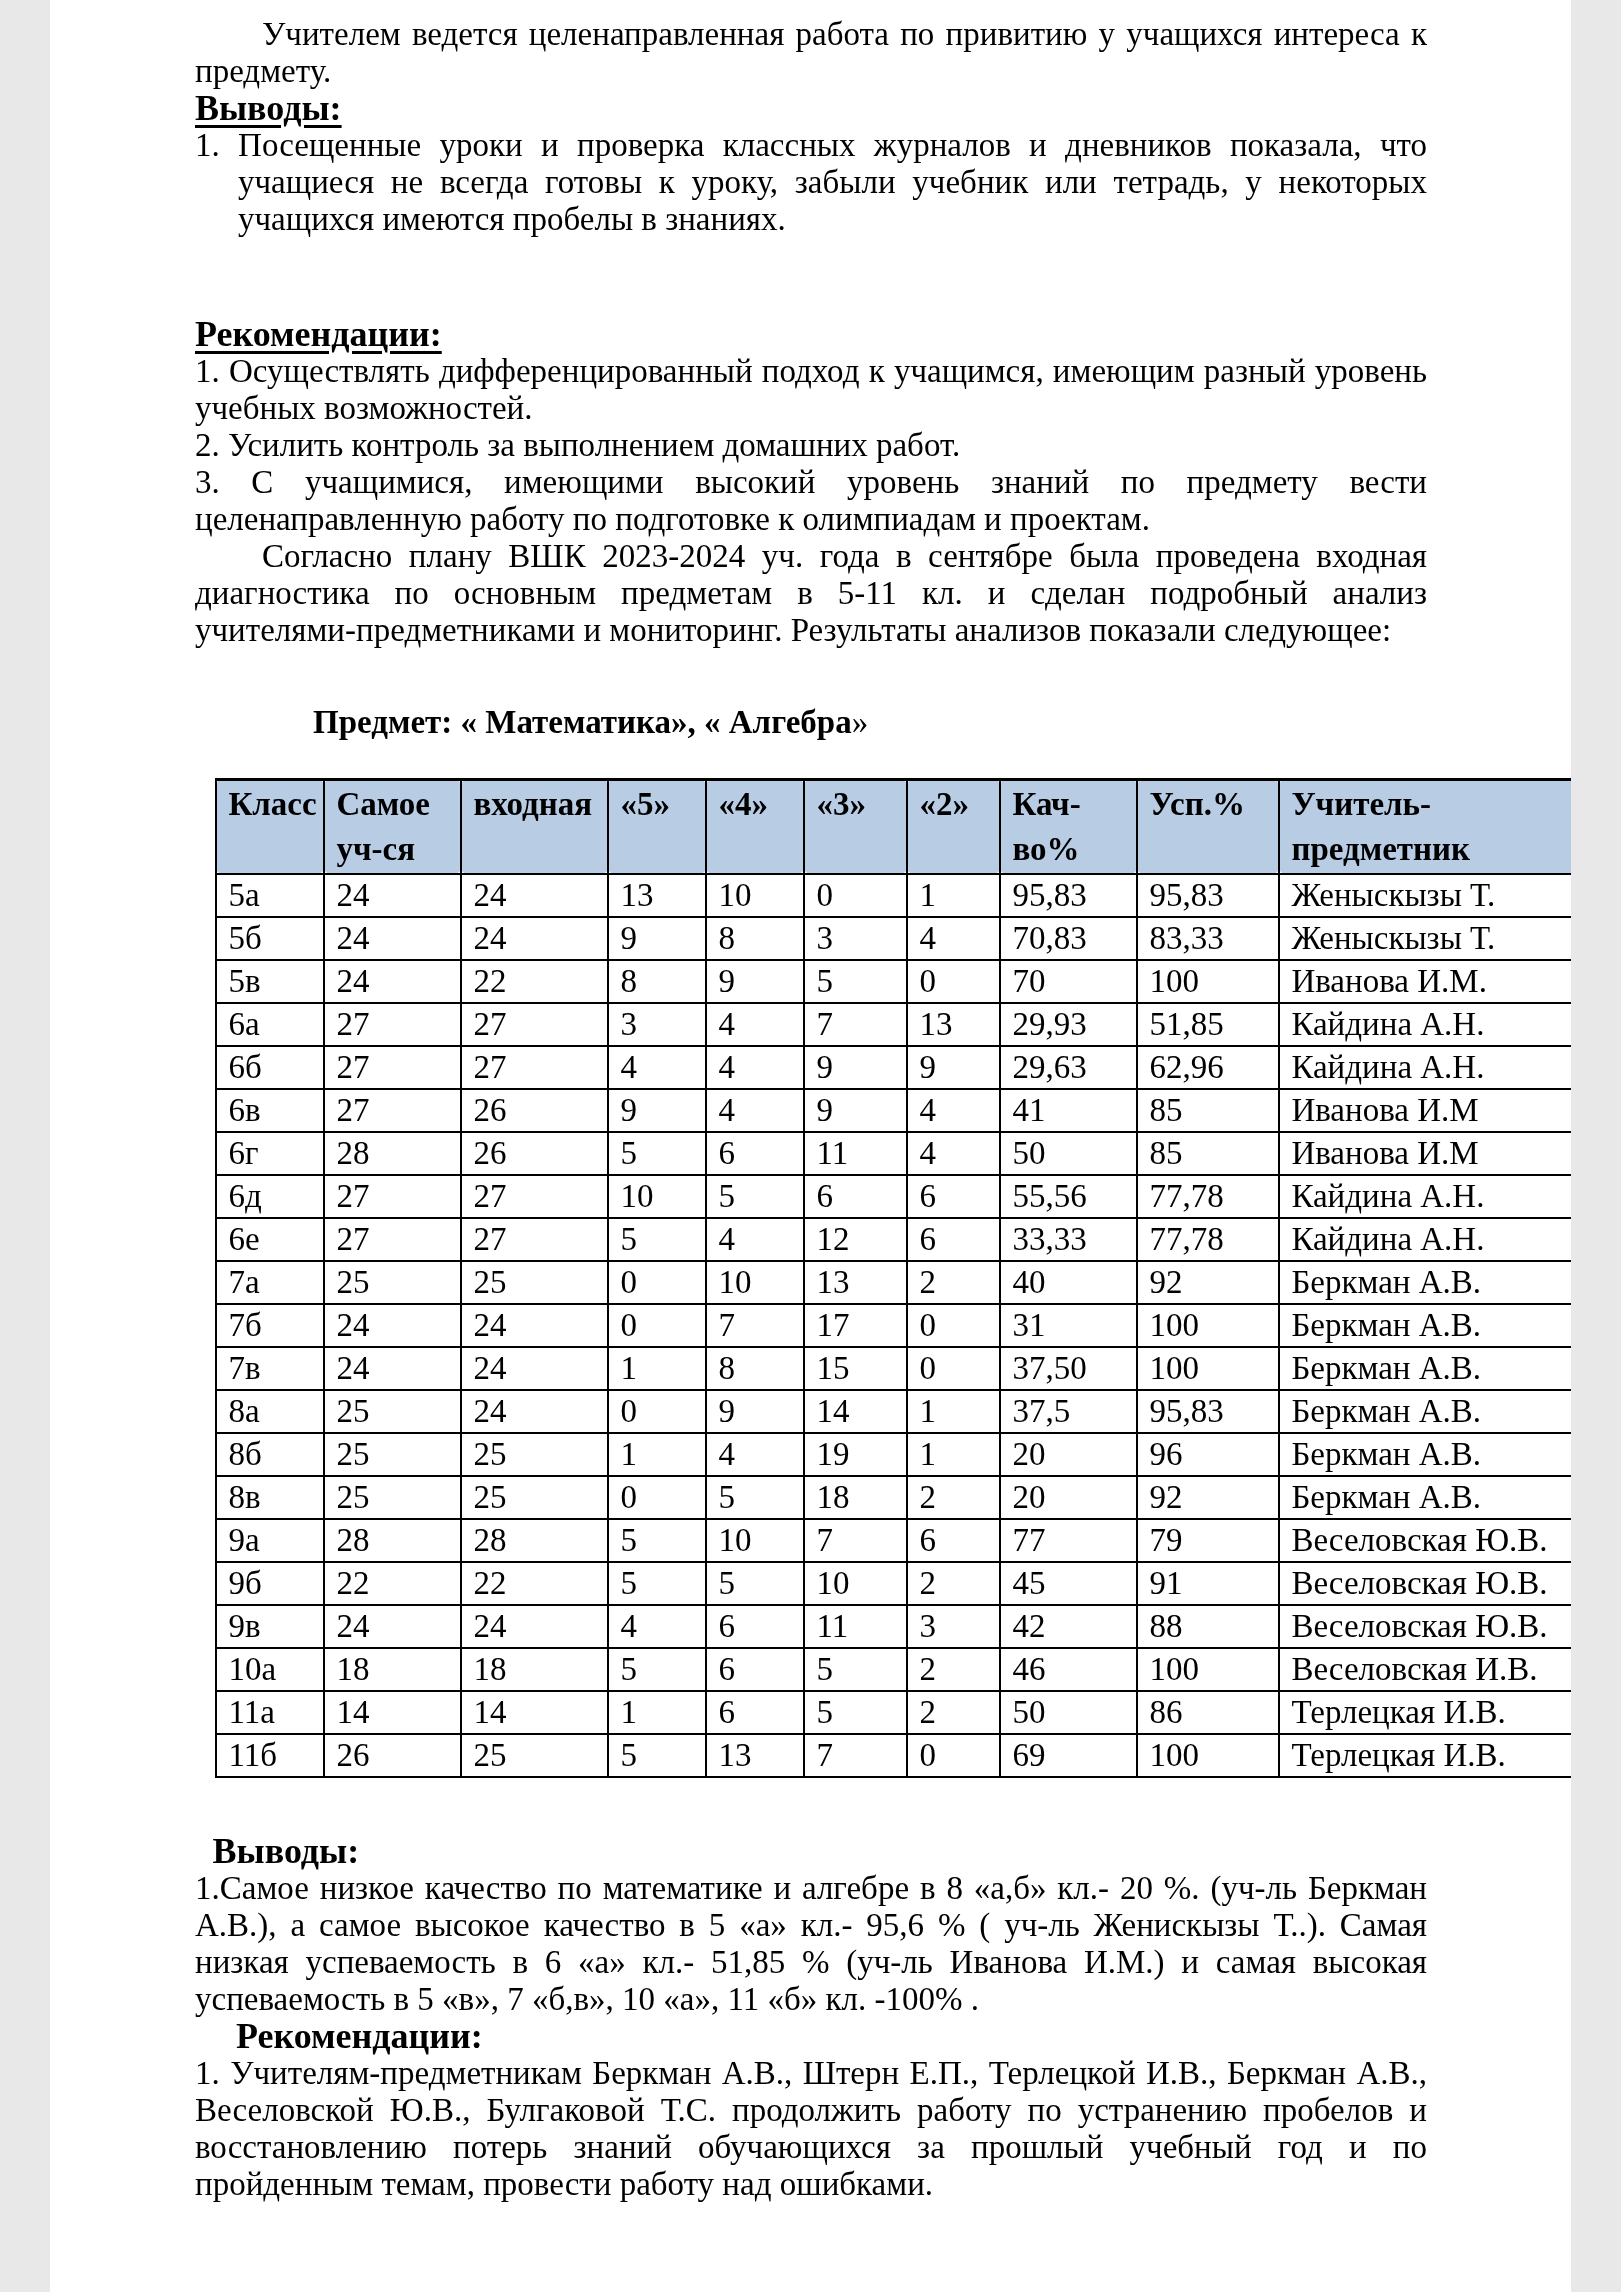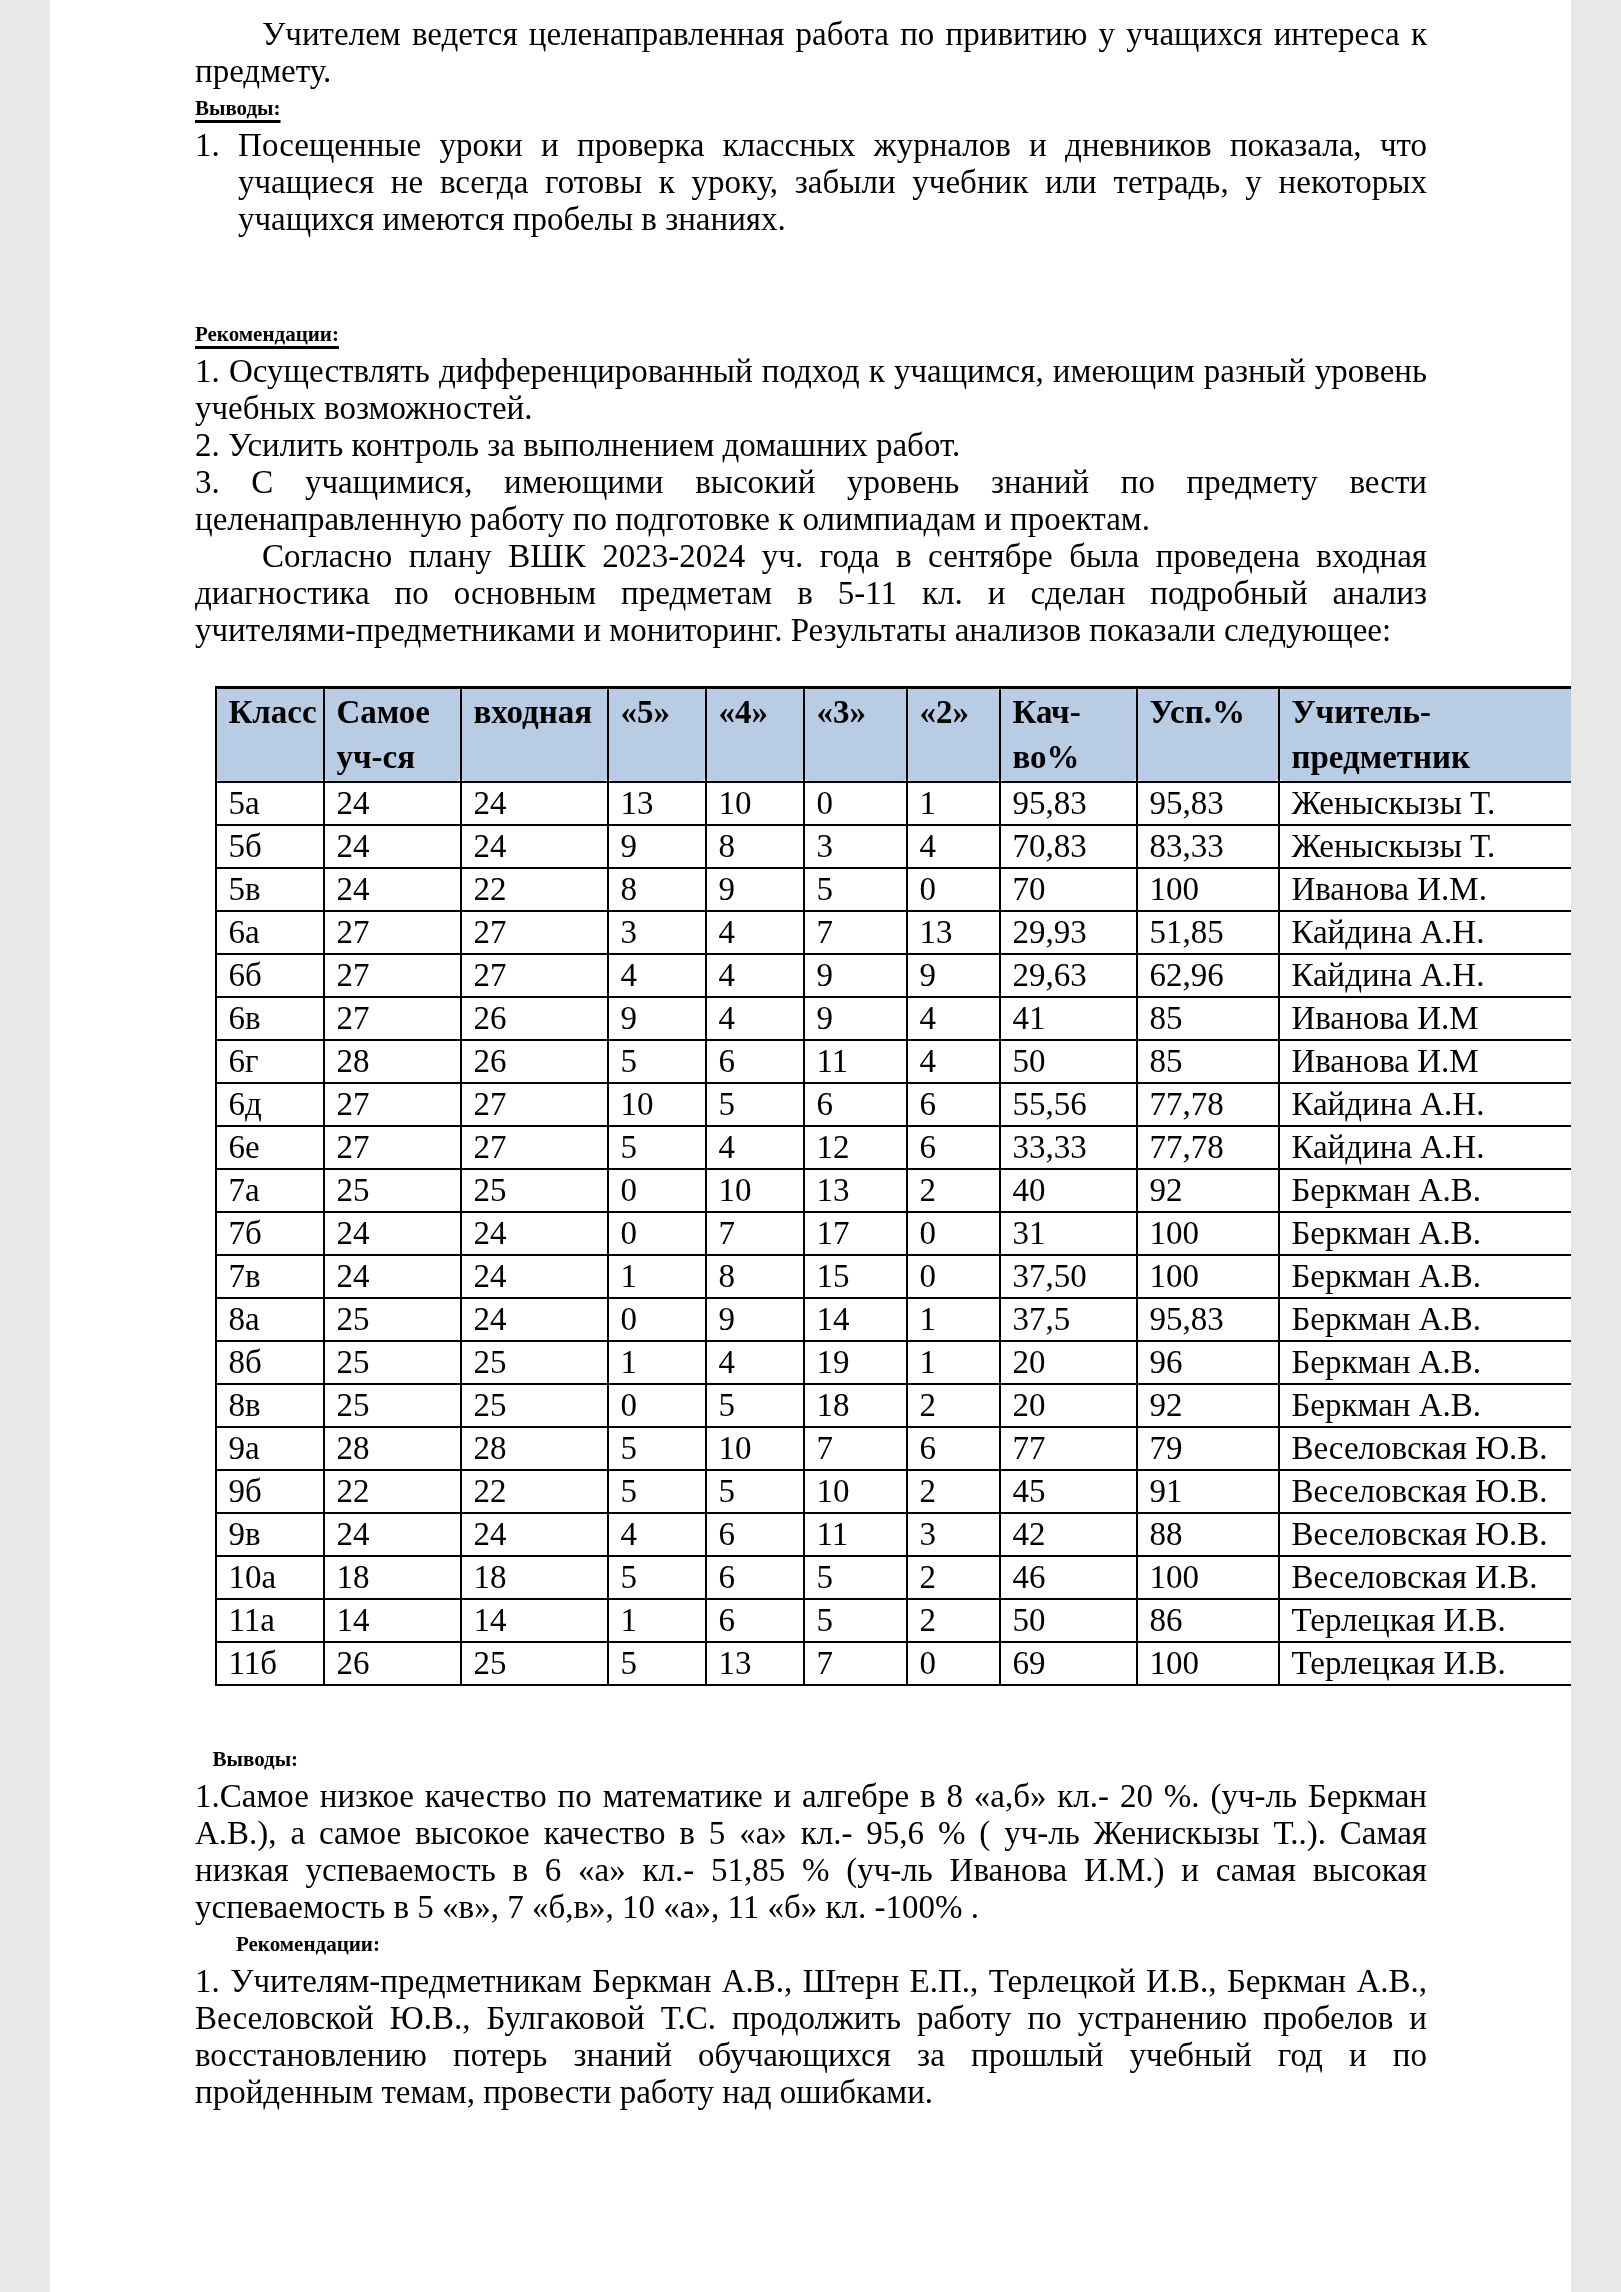--- a/index.html
+++ b/index.html
@@ -28,21 +28,21 @@
   .indent-first {
     text-indent: 67px;
   }
   .hang {
     padding-left: 43px;
     text-indent: -43px;
   }
   .heading {
     margin: 0;
     font-weight: bold;
-    font-size: 21px;
+    font-size: 36px;
     line-height: 37px;
   }
   .underlined {
     text-decoration: underline;
     text-decoration-thickness: 2.9px;
     text-underline-offset: 4.9px;
   }
   .gap-lg { margin-top: 78px; }
   .subject-line {
     margin: 55px 0 0 0;
@@ -102,20 +102,21 @@
   <h3 class="heading underlined gap-lg">Рекомендации:</h3>
 
   <p class="para">1. Осуществлять дифференцированный подход к учащимся, имеющим разный уровень учебных возможностей.</p>
 
   <p class="para">2. Усилить контроль за выполнением домашних работ.</p>
 
   <p class="para">3. С учащимися, имеющими высокий уровень знаний по предмету вести целенаправленную работу по подготовке к  олимпиадам и проектам.</p>
 
   <p class="para indent-first">Согласно плану ВШК 2023-2024 уч. года в сентябре была проведена входная диагностика по основным  предметам в 5-11 кл. и сделан подробный анализ учителями-предметниками и мониторинг. Результаты анализов показали следующее:</p>
 
+  <p class="para subject-line"><span>Предмет: « Математика», « Алгебра</span><span class="normal-tail">»</span></p>
 
   <table class="results">
     <colgroup>
       <col style="width:108px">
       <col style="width:137px">
       <col style="width:147px">
       <col style="width:98px">
       <col style="width:98px">
       <col style="width:103px">
       <col style="width:93px">

